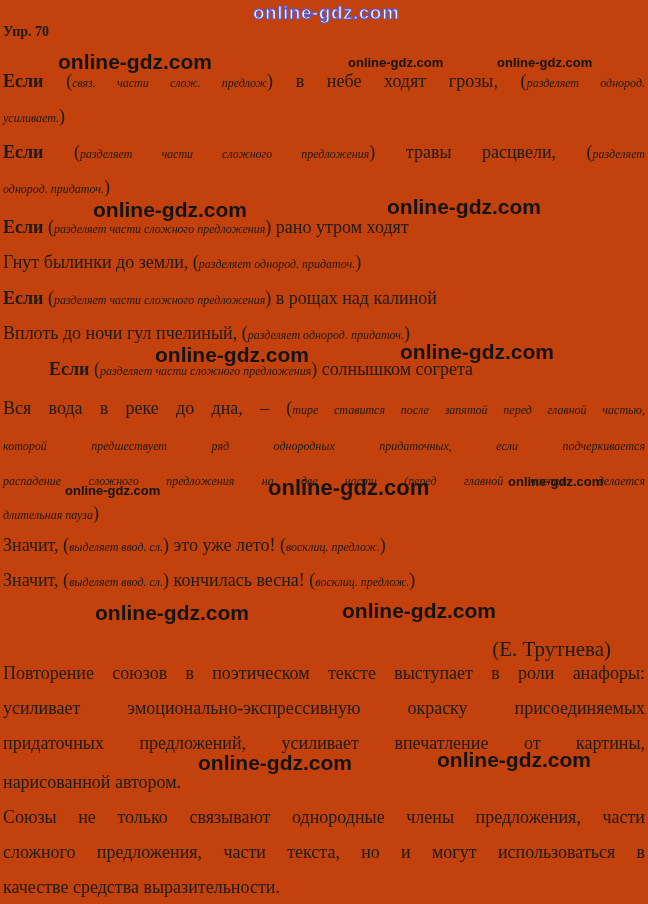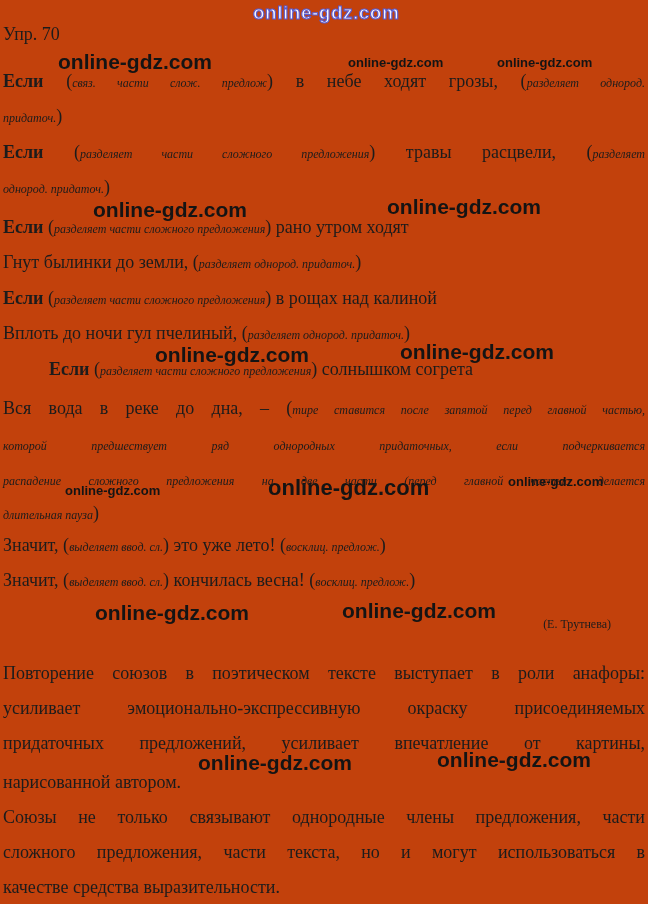--- a/index.html
+++ b/index.html
@@ -12,22 +12,22 @@
     overflow:hidden;
   }
   .line{
     position:absolute;left:3px;width:642px;
     font-size:18px;line-height:1.15;
     white-space:nowrap;
   }
   .just{white-space:normal;text-align:justify;text-align-last:justify;}
   .b{font-weight:bold;}
   .i{font-style:italic;font-size:12px;}
-  .title{position:absolute;left:3px;top:24px;font-size:18px;font-weight:normal;}
-  .author{position:absolute;right:37px;top:617px;font-size:12px;}
+  .title{position:absolute;left:3px;top:24px;font-size:14px;font-weight:bold;}
+  .author{position:absolute;right:37px;top:637px;font-size:21px;}
   .wm{
     position:absolute;
     font-family:"Liberation Sans", sans-serif;
     font-weight:600;color:#141414;white-space:nowrap;
   }
   .wm-lg{font-size:21px;}
   .wm-sm{font-size:13px;}
   .wm-outline{
     font-size:19px;font-weight:700;letter-spacing:.5px;
     color:#f4f6ff;
@@ -53,21 +53,21 @@
   <div class="wm wm-sm" style="left:508px;top:474px;">online-gdz.com</div>
   <div class="wm wm-lg" style="left:95px;top:601px;">online-gdz.com</div>
   <div class="wm wm-lg" style="left:342px;top:599px;">online-gdz.com</div>
   <div class="wm wm-lg" style="left:198px;top:751px;">online-gdz.com</div>
   <div class="wm wm-lg" style="left:437px;top:748px;">online-gdz.com</div>
 
   <div class="title">Упр. 70</div>
 
   <div class="line just" style="top:71px;"><span class="b">Если </span><span>(</span><span class="i">связ. части слож. предлож</span><span>) в небе ходят грозы, (</span><span class="i">разделяет однород.</span></div>
 
-  <div class="line" style="top:106px;"><span class="i">придаточ.</span><span>)</span></div>
+  <div class="line" style="top:106px;"><span class="i">усиливает.</span><span>)</span></div>
 
   <div class="line just" style="top:142px;"><span class="b">Если </span><span>(</span><span class="i">разделяет части сложного предложения</span><span>) травы расцвели, (</span><span class="i">разделяет</span></div>
 
   <div class="line" style="top:177px;"><span class="i">однород. придаточ.</span><span>)</span></div>
 
   <div class="line" style="top:217px;"><span class="b">Если </span><span>(</span><span class="i">разделяет части сложного предложения</span><span>) рано утром ходят</span></div>
 
   <div class="line" style="top:252px;"><span>Гнут былинки до земли, (</span><span class="i">разделяет однород. придаточ.</span><span>)</span></div>
 
   <div class="line" style="top:288px;"><span class="b">Если </span><span>(</span><span class="i">разделяет части сложного предложения</span><span>) в рощах над калиной</span></div>

